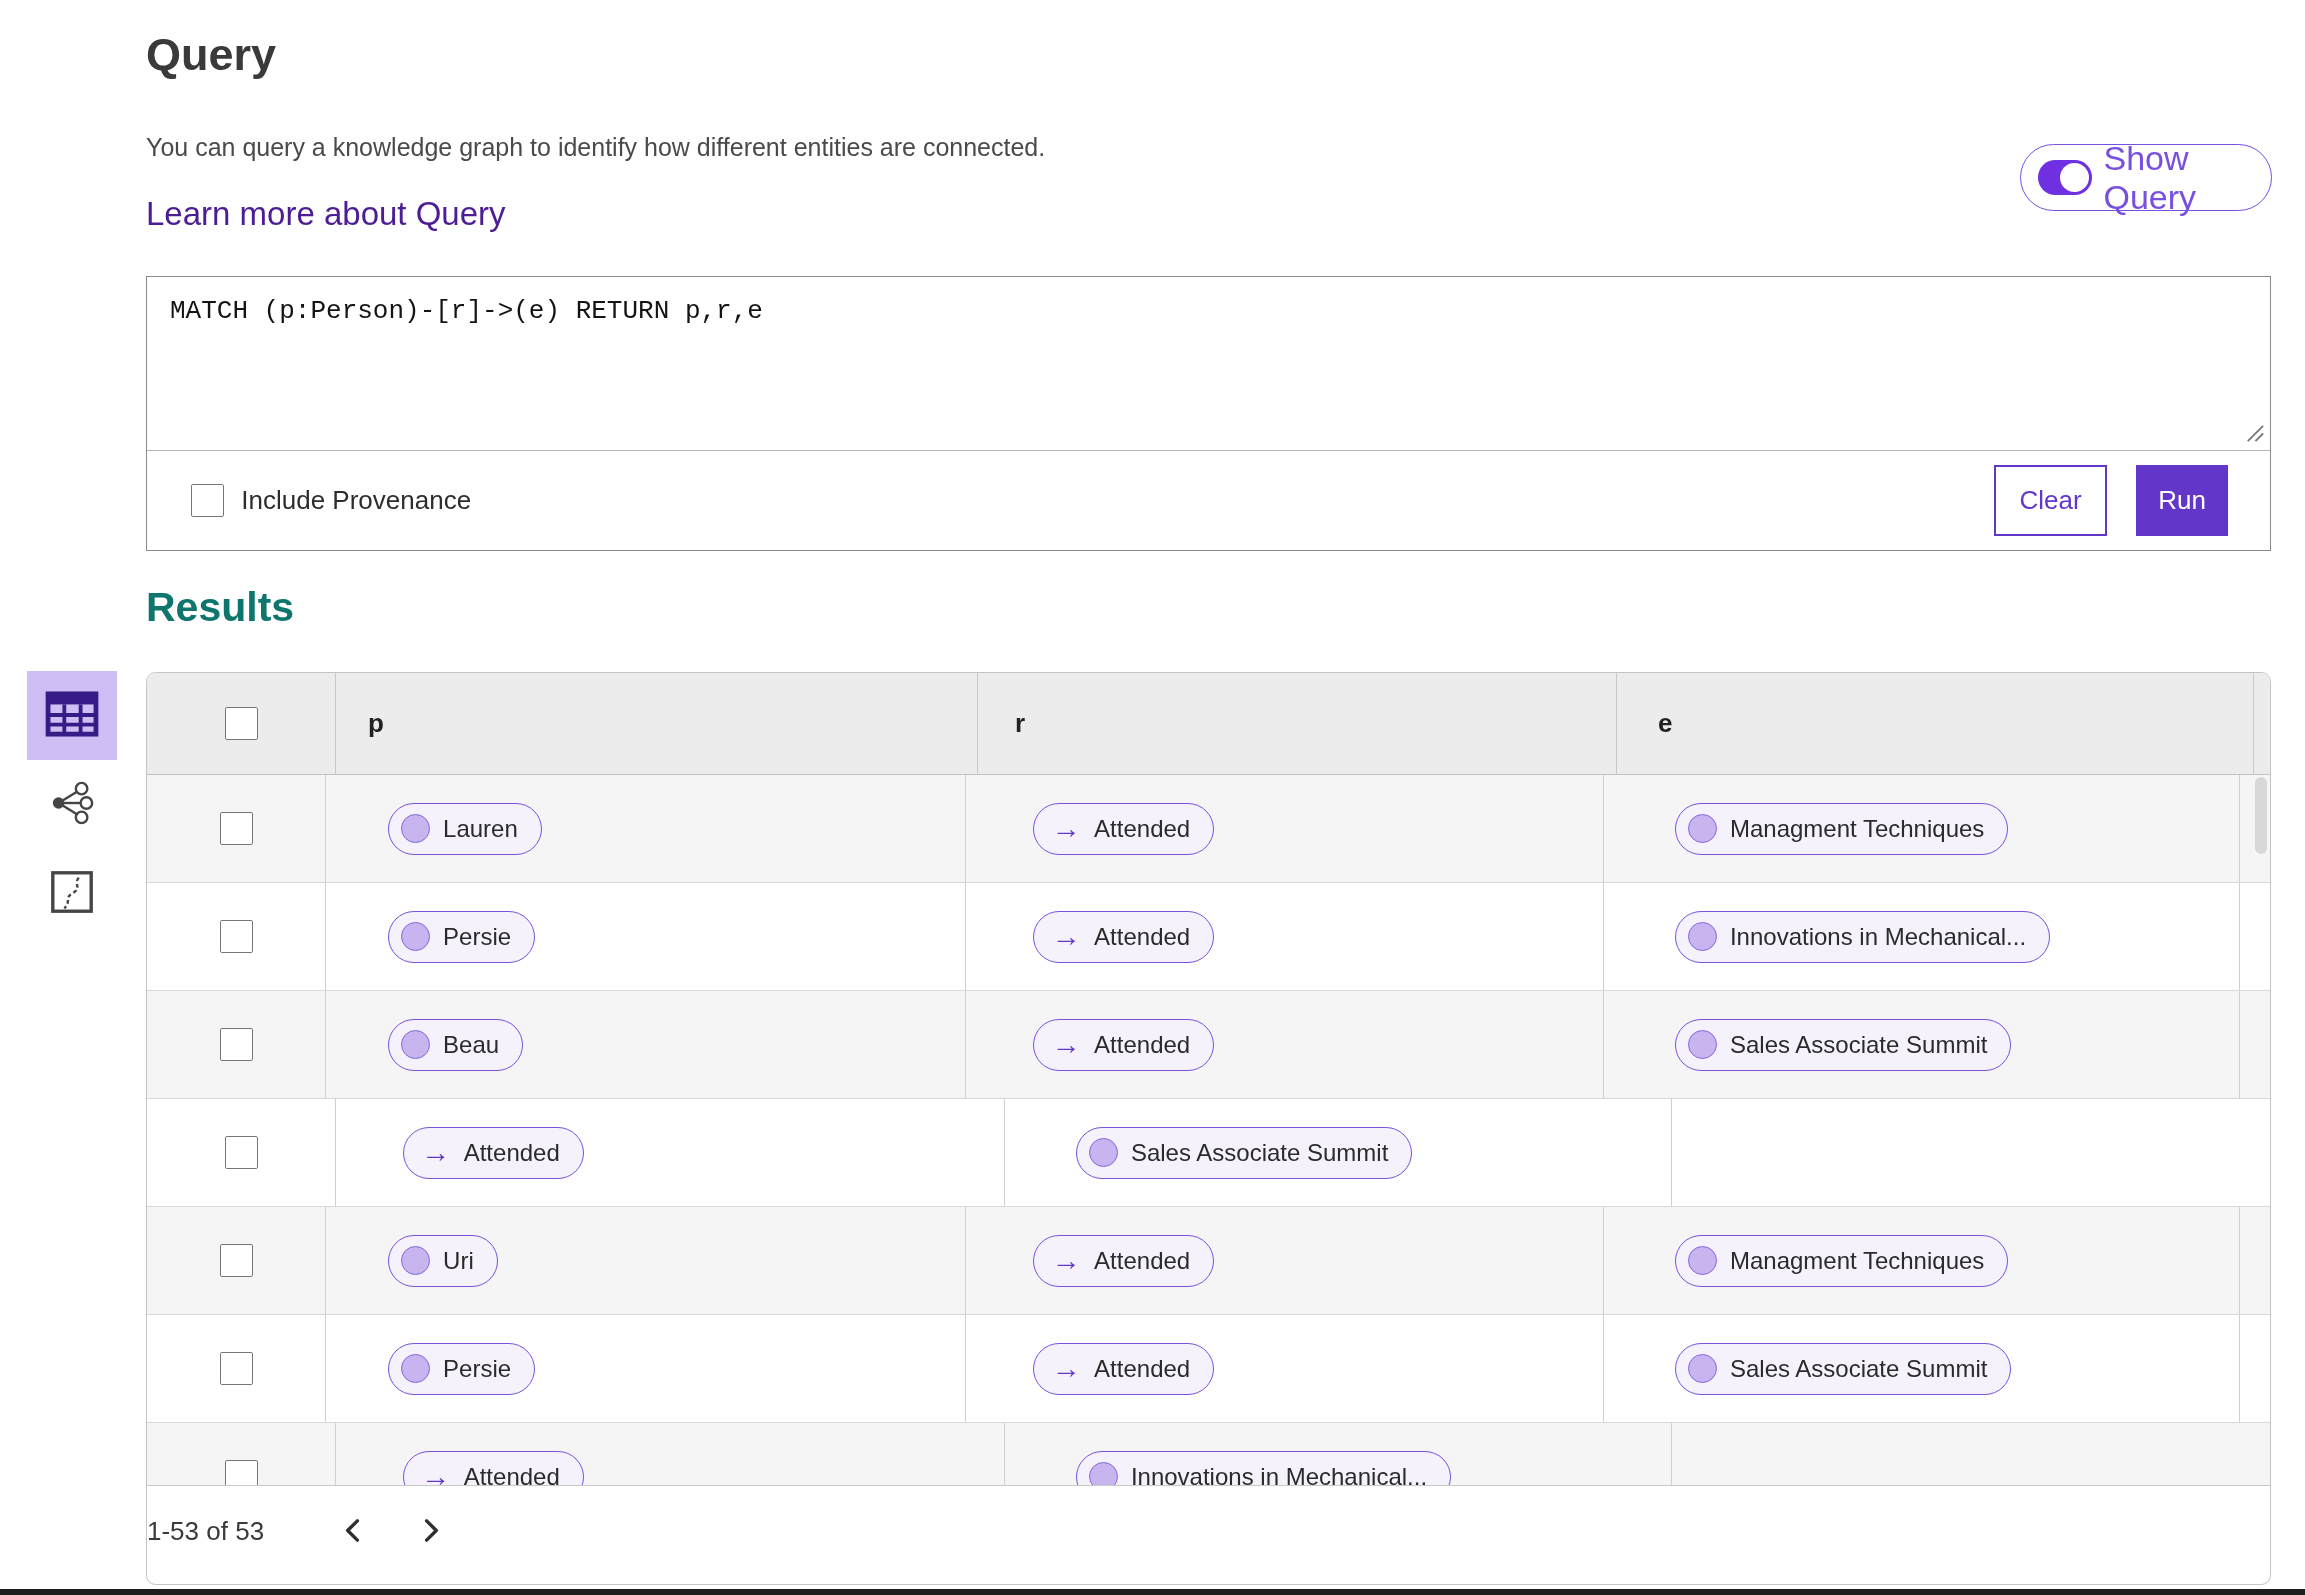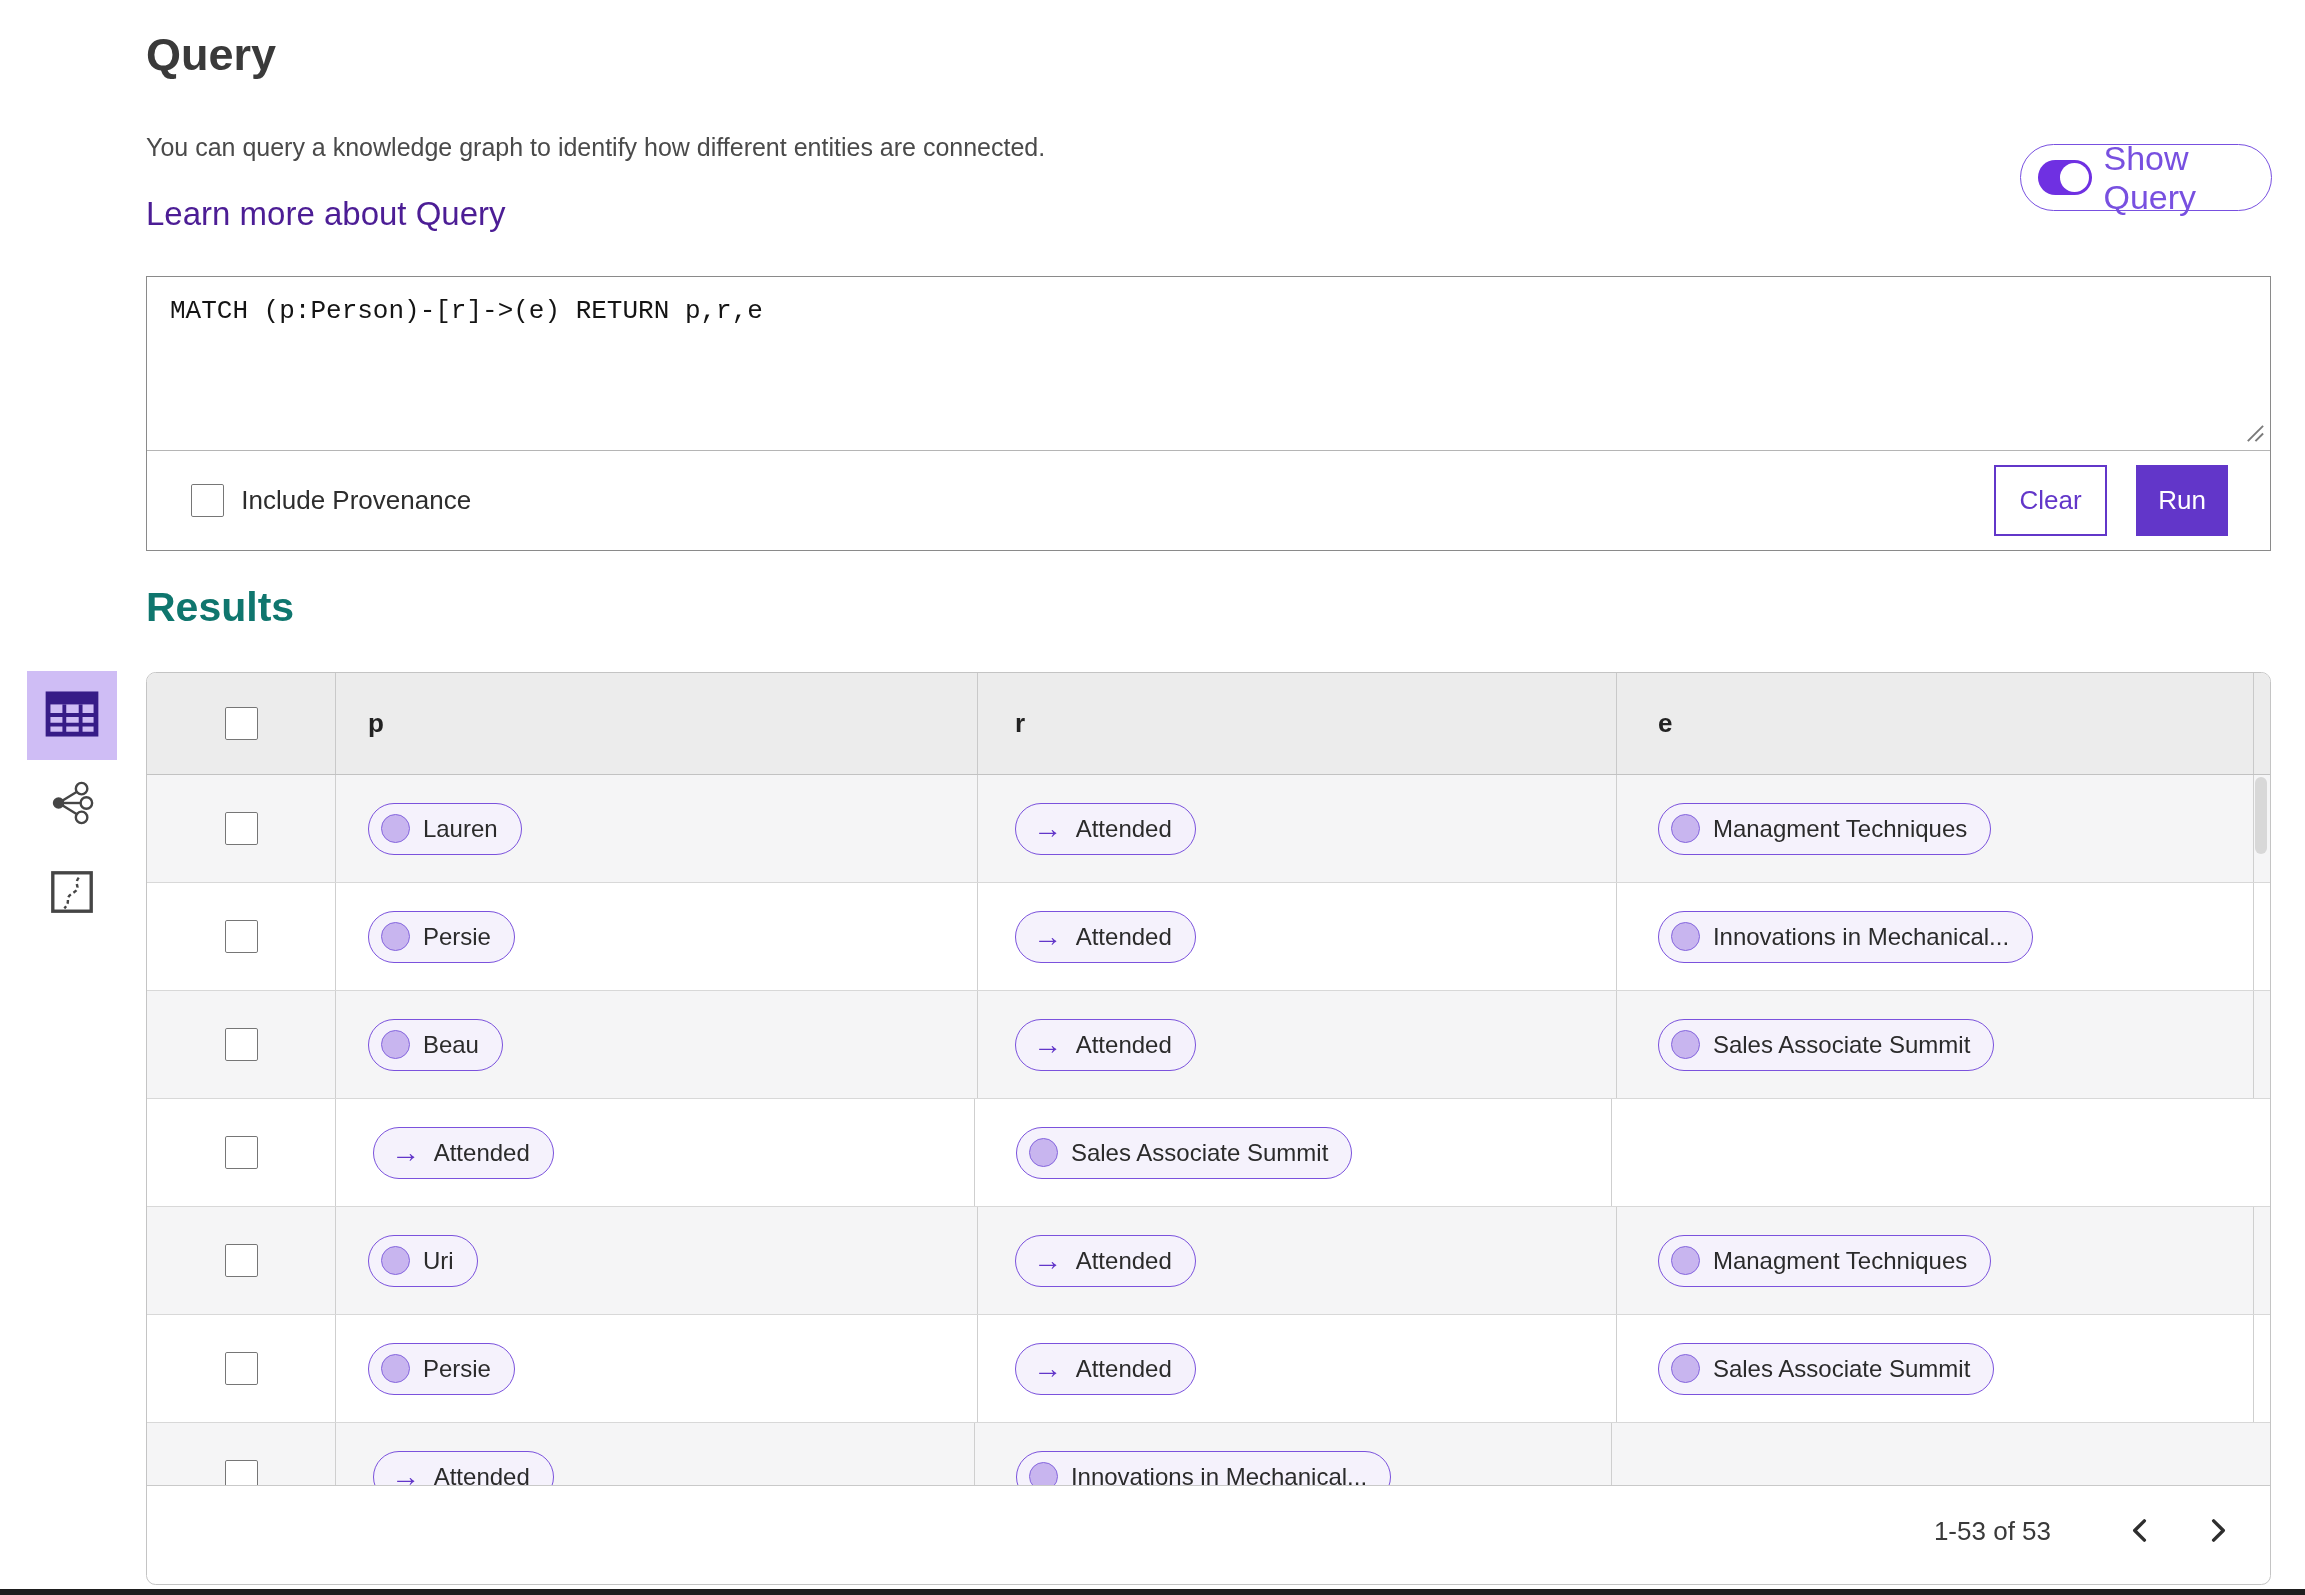--- a/index.html
+++ b/index.html
@@ -37,39 +37,39 @@
   .r-title{position:absolute;left:146px;top:584px;font-size:41px;font-weight:700;color:#0f766e;}
 
   .view-sidebar{position:absolute;left:27px;top:671px;width:90px;display:flex;flex-direction:column;}
   .view-item{width:90px;height:89px;display:flex;align-items:center;justify-content:center;cursor:pointer;}
   .view-item.selected{background:#cfbdf5;}
 
   .table-container{position:absolute;left:146px;top:672px;width:2125px;height:913px;box-sizing:border-box;
     border:1px solid #c4c4c4;border-radius:9.6px;background:#fff;overflow:hidden;}
   .t-header{display:flex;height:102px;background:#ececec;border-bottom:1px solid #c2c2c2;box-sizing:border-box;}
   .t-body{position:relative;height:710px;overflow:hidden;}
-  .t-row{display:flex;height:108px;box-sizing:border-box;border-bottom:1px solid #d8d8d8;background:#fff;}
+  .t-row{display:flex;height:108px;box-sizing:border-box;border-bottom:1px solid #d8d8d8;background:#fff;gap:30px;}
   .t-row.odd{background:#f5f5f6;}
   .cell{display:flex;align-items:center;box-sizing:border-box;}
   .cell-check{width:189px;justify-content:center;border-right:1px solid #cfcfcf;}
   .cell-p{width:642px;padding-left:32px;border-right:1px solid #cfcfcf;}
   .cell-r{width:639px;padding-left:37px;border-right:1px solid #cfcfcf;}
   .cell-e{width:637px;padding-left:41px;border-right:1px solid #cfcfcf;}
   .cell-scroll{flex:1;}
   .t-header .cell{font-size:26px;font-weight:700;color:#222;}
   .t-header .cell-check,.t-header .cell-p,.t-header .cell-r,.t-header .cell-e{border-right-color:#c9c9c9;}
   .scroll-thumb{position:absolute;right:2.9px;top:1.9px;width:12.5px;height:77px;border-radius:6.7px;background:#d8d8d8;cursor:pointer;}
 
   .chip{display:inline-flex;align-items:center;height:52px;box-sizing:border-box;border:1.9px solid #7b52dd;
     border-radius:27px;background:#f5f2fc;padding:0 23px 0 11.5px;cursor:pointer;}
   .node-circle{width:29px;height:29px;box-sizing:border-box;border-radius:50%;background:#c8b5ef;border:1.9px solid #8566de;}
   .chip-label{margin-left:13.4px;font-size:24px;color:#2b2b2b;white-space:nowrap;}
   .arrow{margin-left:5.8px;font-size:29px;line-height:1;color:#6236c9;}
 
-  .t-footer{height:92px;display:flex;align-items:center;justify-content:flex-end;background:#fff;
+  .t-footer{height:92px;display:flex;align-items:center;background:#fff;
     border-top:1px solid #c9c9c9;padding-right:27px;box-sizing:border-box;}
   .page-range{font-size:26px;color:#3a3a3a;margin-right:38px;}
   .pager-btn{width:52px;height:52px;display:flex;align-items:center;justify-content:center;background:none;border:none;cursor:pointer;margin-left:25px;}
 </style>
 </head>
 <body>
 
 <div class="page">
 
   <div class="q-title">Query</div>

